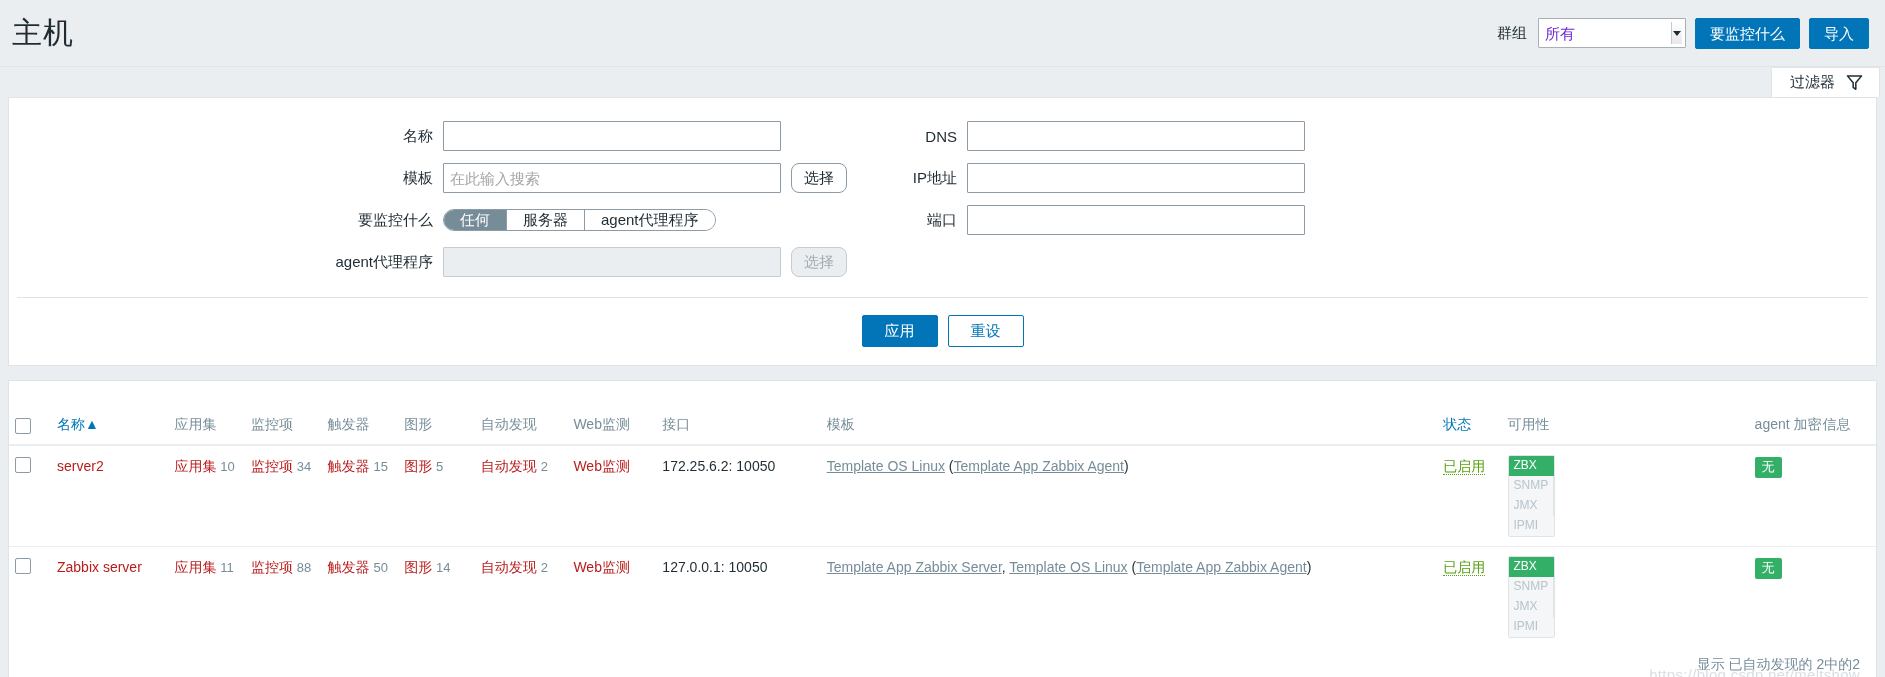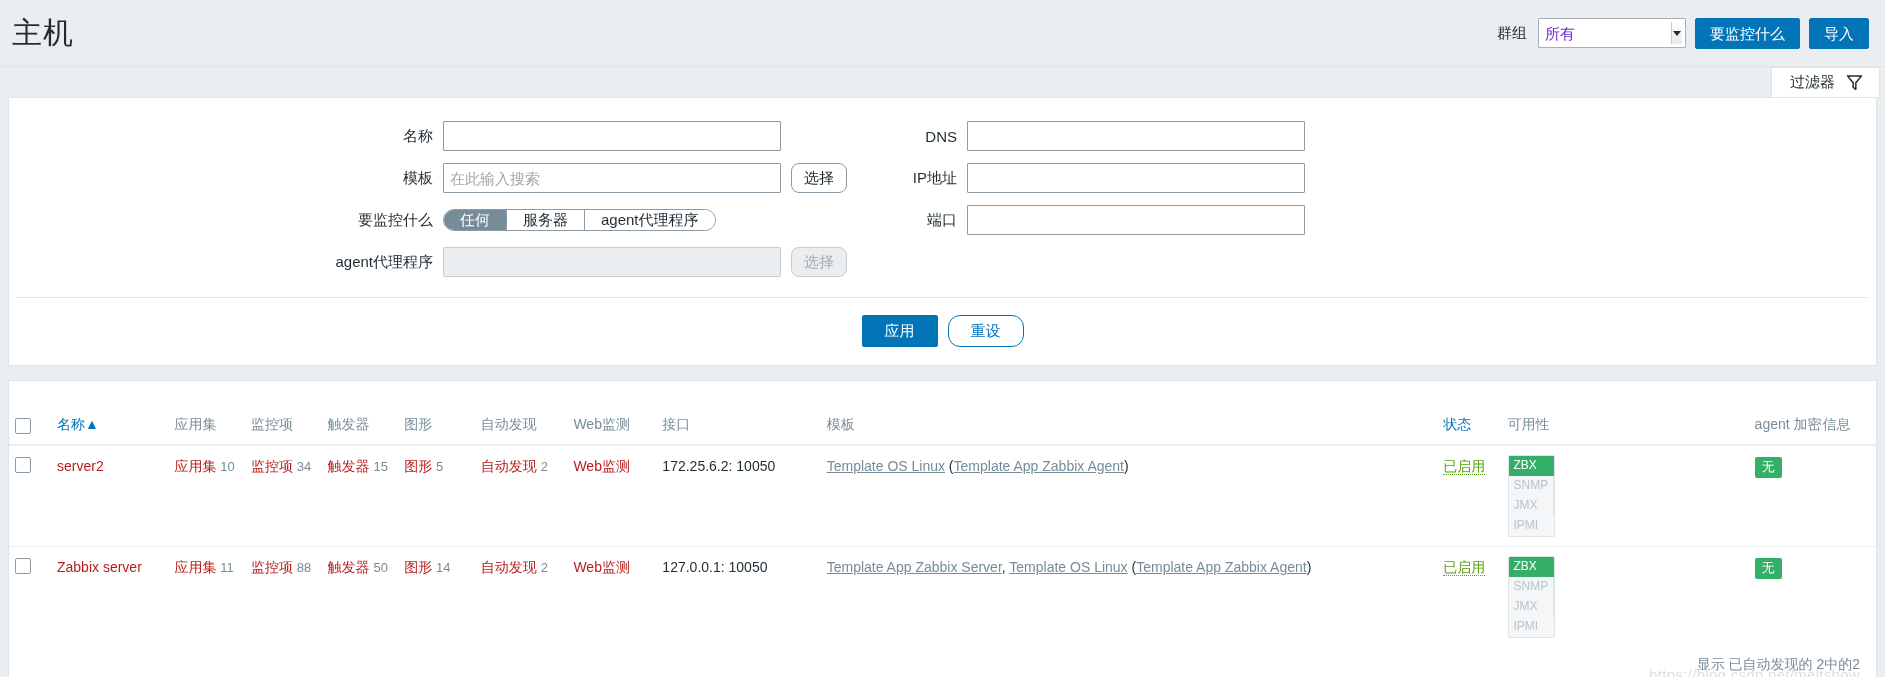--- a/index.html
+++ b/index.html
@@ -227,21 +227,21 @@
     font-size: 15px;
     font-family: Liberation Serif, serif;
     padding: 0 22px;
     height: 32px;
     cursor: pointer;
   }
   .btn-reset {
     background: #fff;
     border: 1px solid #0275b8;
     color: #0275b8;
-    border-radius: 12px;
+    border-radius: 2px;
     font-size: 15px;
     font-family: "Liberation Sans", sans-serif;
     padding: 0 22px;
     height: 32px;
     cursor: pointer;
   }
 
   
   .table-wrap {
     background: #fff;

